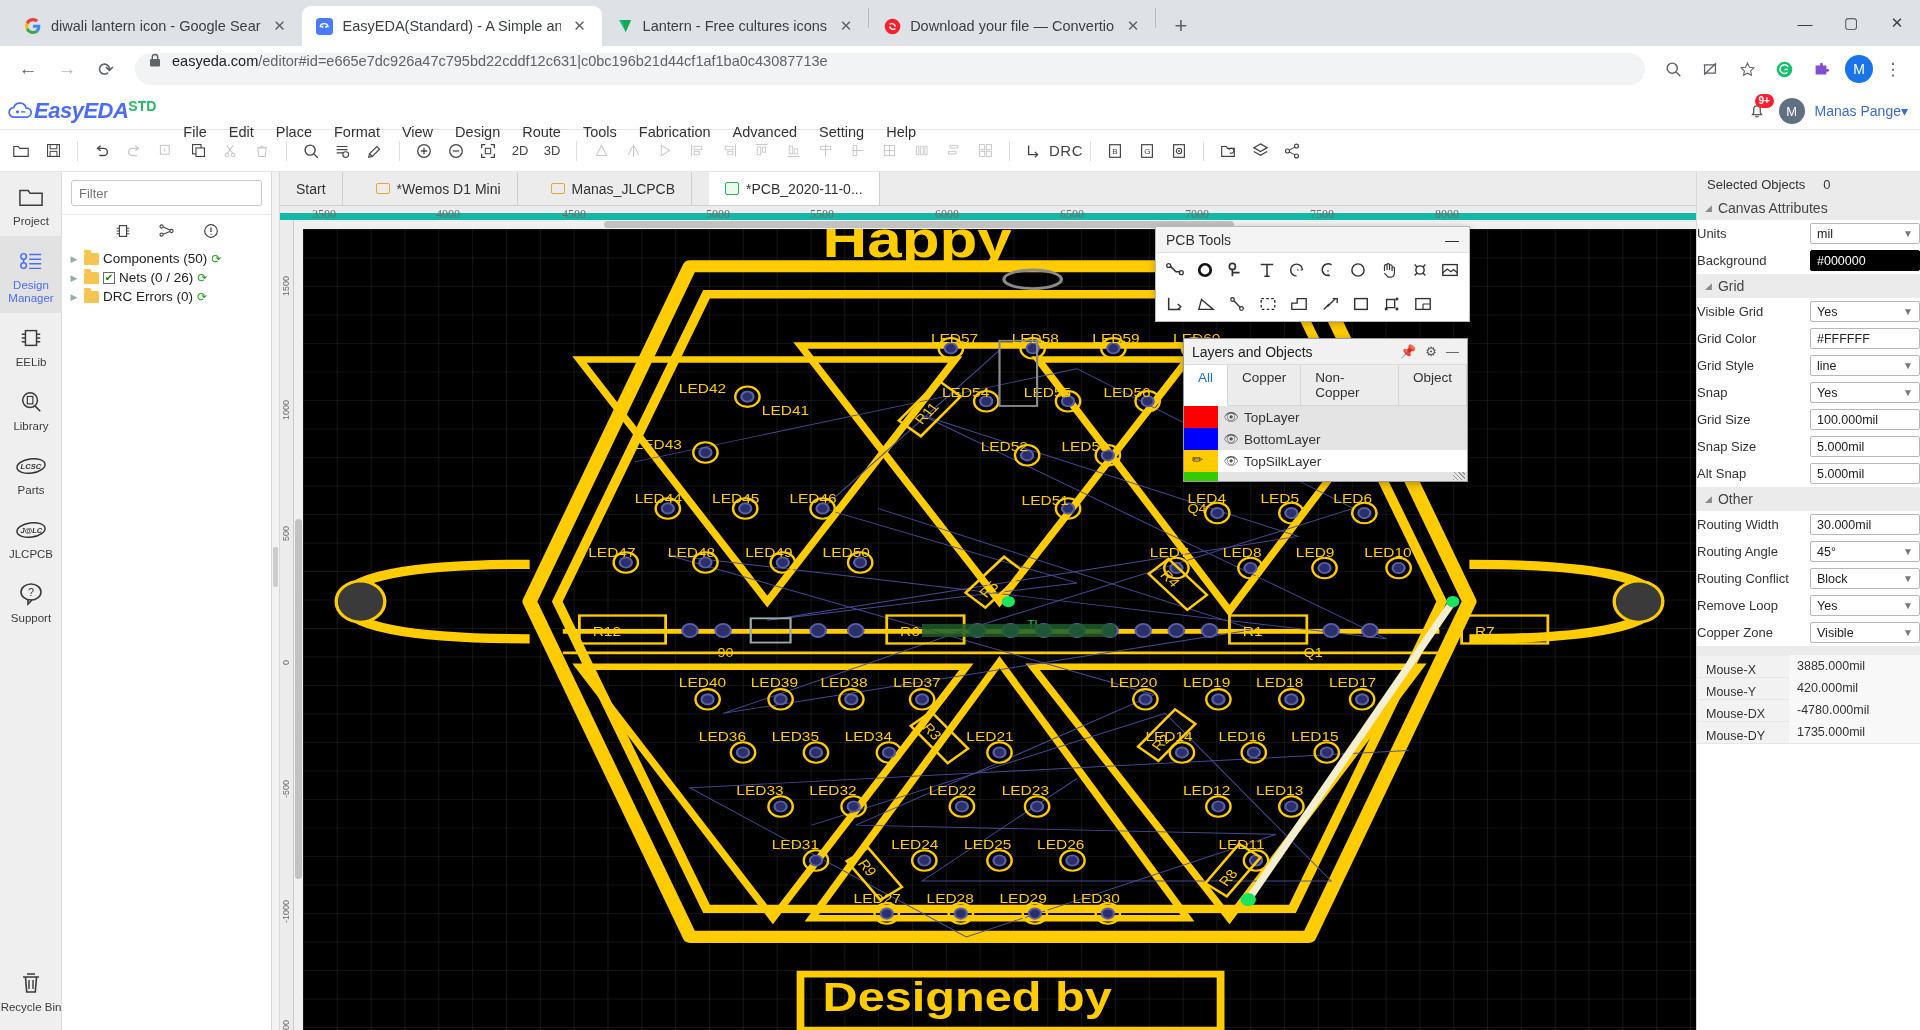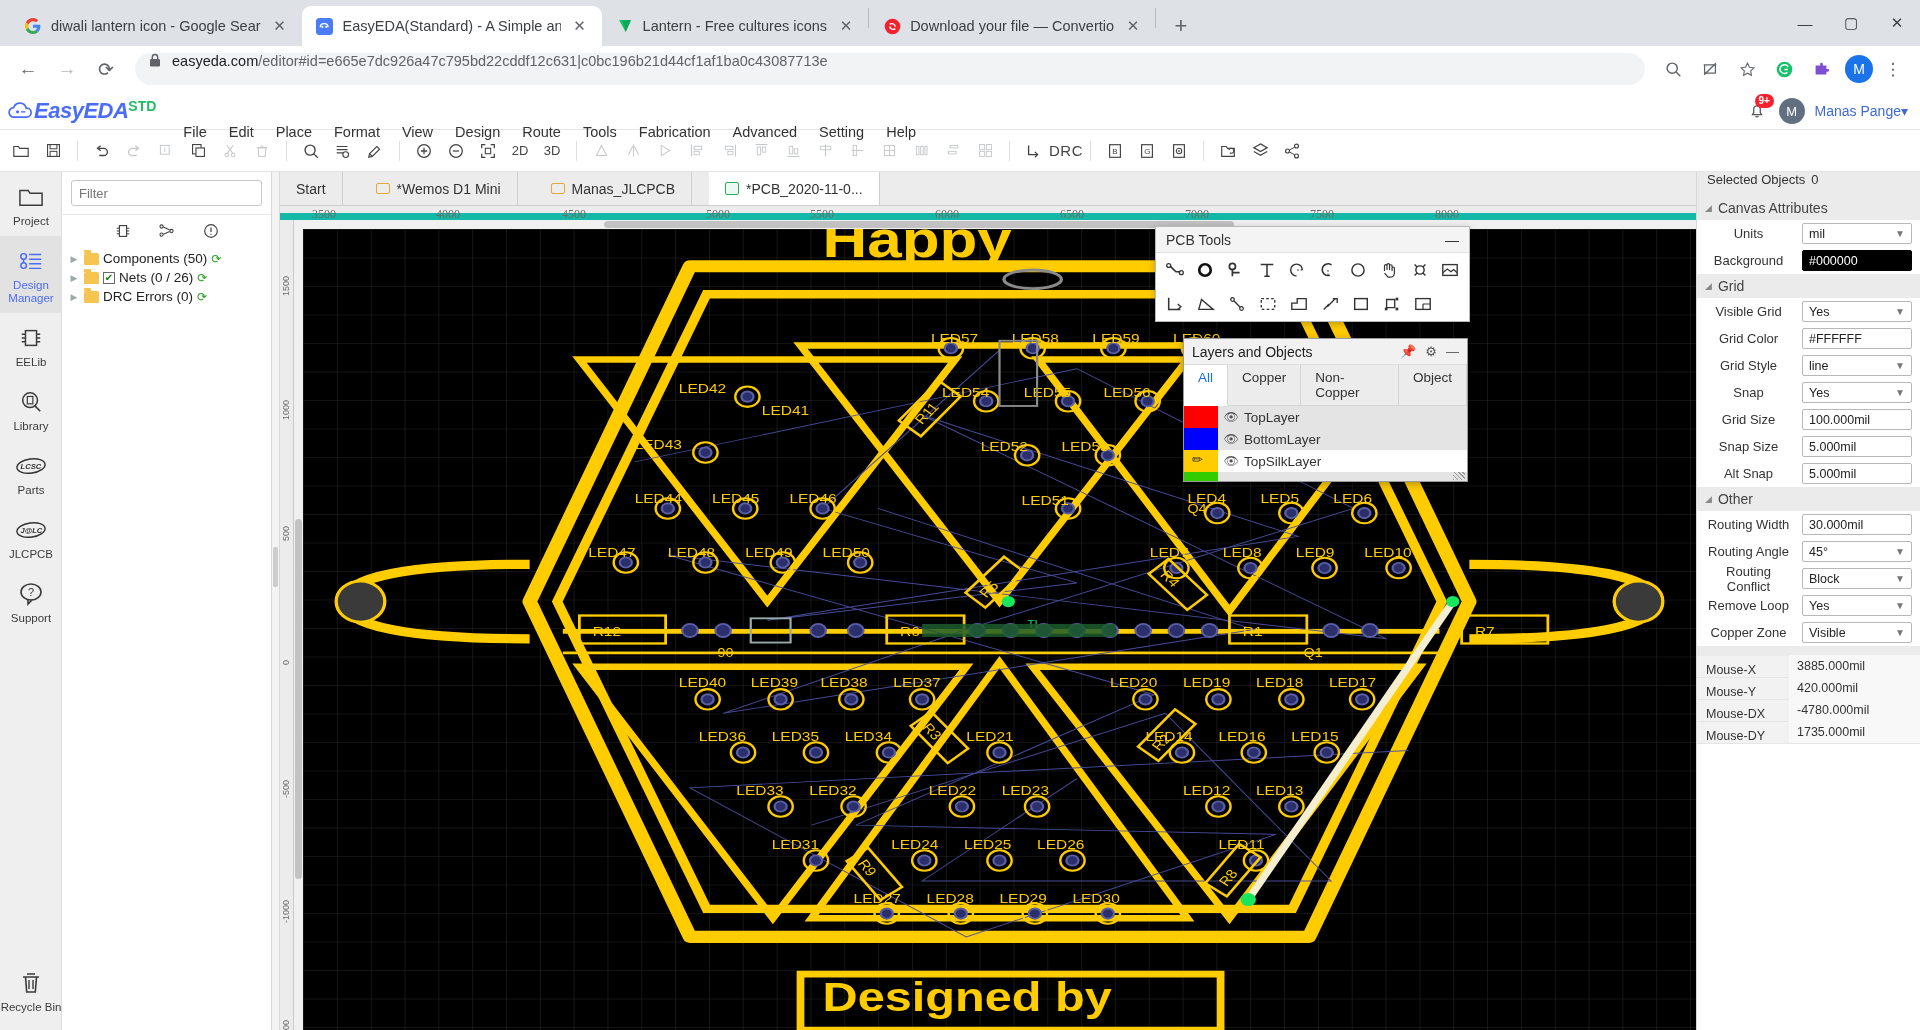--- a/index.html
+++ b/index.html
@@ -141,25 +141,25 @@
   .lrow { display: flex; align-items: center; height: 22px; font-size: 13.5px; color: #333; background: #e4e4e4; }
   .lrow.sel { background: #fff; }
   .lswatch { width: 34px; height: 22px; flex: 0 0 34px; }
   .leye { width: 26px; text-align: center; color: #555; font-size: 12px; }
   #layerspanel .grip { height: 9px; background: #e4e4e4; position: relative; }
   #layerspanel .grip:after { content: ""; position: absolute; right: 2px; bottom: 1px; width: 12px; height: 8px;
     background: repeating-linear-gradient(45deg, #999 0 1px, transparent 1px 3px); }
 
   
   #rightpanel { width: 224px; background: #fff; border-left: 1px solid #d8d8d8; font-size: 13px; color: #333; }
-  #selobjs { height: 24px; background: #ebebeb; display: flex; align-items: flex-start; padding: 0 10px; gap: 6px; }
+  #selobjs { height: 24px; background: #ebebeb; display: flex; align-items: center; padding: 0 10px; gap: 18px; }
   .sect { height: 24px; background: #ebebeb; display: flex; align-items: center; gap: 6px; padding: 0 8px;
           font-size: 14px; color: #444; }
   .sect .caret { color: #8a8a8a; font-size: 9px; }
-  .prow { height: 27px; display: flex; align-items: center; padding: 0 8px; gap: 10px; text-align: center; }
+  .prow { height: 27px; display: flex; align-items: center; padding: 0 0; gap: 10px; }
   .prow .plabel { flex: 1; font-size: 13px; color: #333; }
   .pfield { width: 110px; height: 21px; border: 1px solid #b8b8b8; border-radius: 2px; background: #fff;
             font-size: 12.5px; color: #222; display: flex; align-items: center; padding: 0 6px; }
   .pfield.dark { background: #000; color: #fff; border-color: #000; }
   .pselect { width: 110px; height: 21px; border: 1px solid #b8b8b8; border-radius: 2px; background: #fff;
              font-size: 12.5px; color: #222; display: flex; align-items: center; padding: 0 6px; justify-content: space-between; }
   .pselect .cv { color: #777; font-size: 10px; }
   .mrow { height: 22px; display: flex; align-items: flex-end; font-size: 12.5px; border-bottom: 1px solid #e6e6e6;
           background: #f2f2f2; }
   .mrow .mk { width: 92px; padding-left: 9px; color: #333; }

